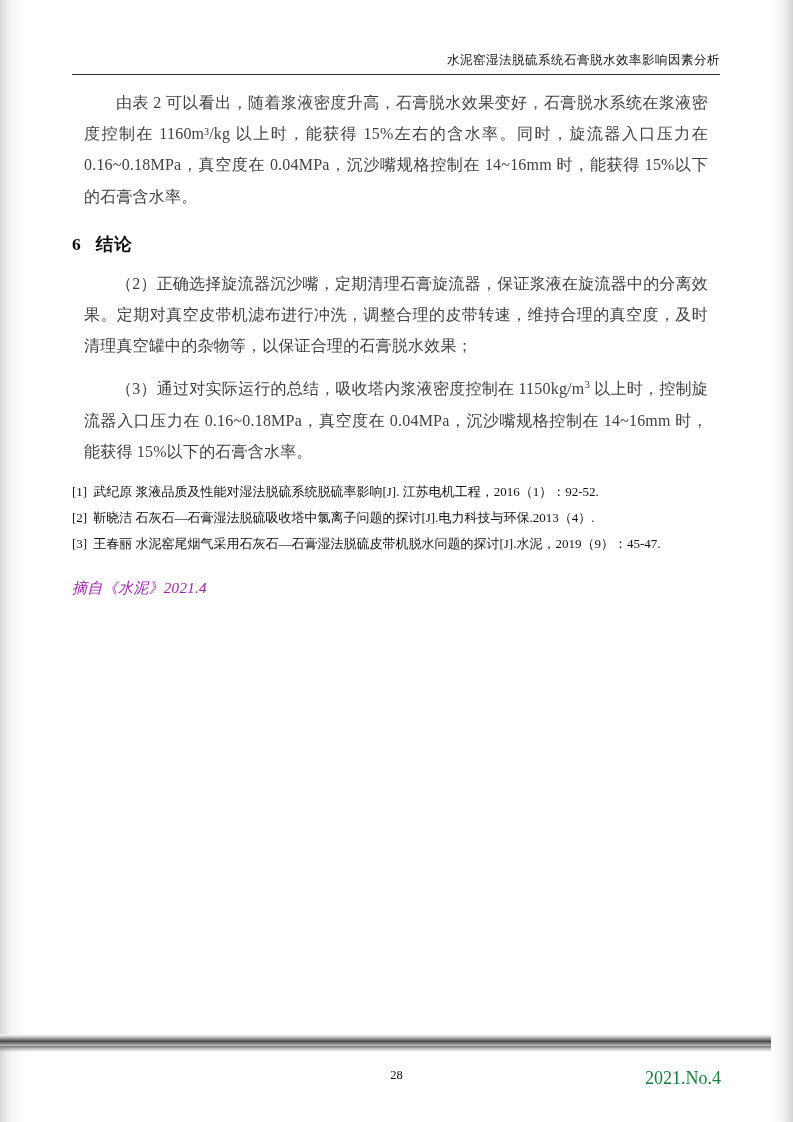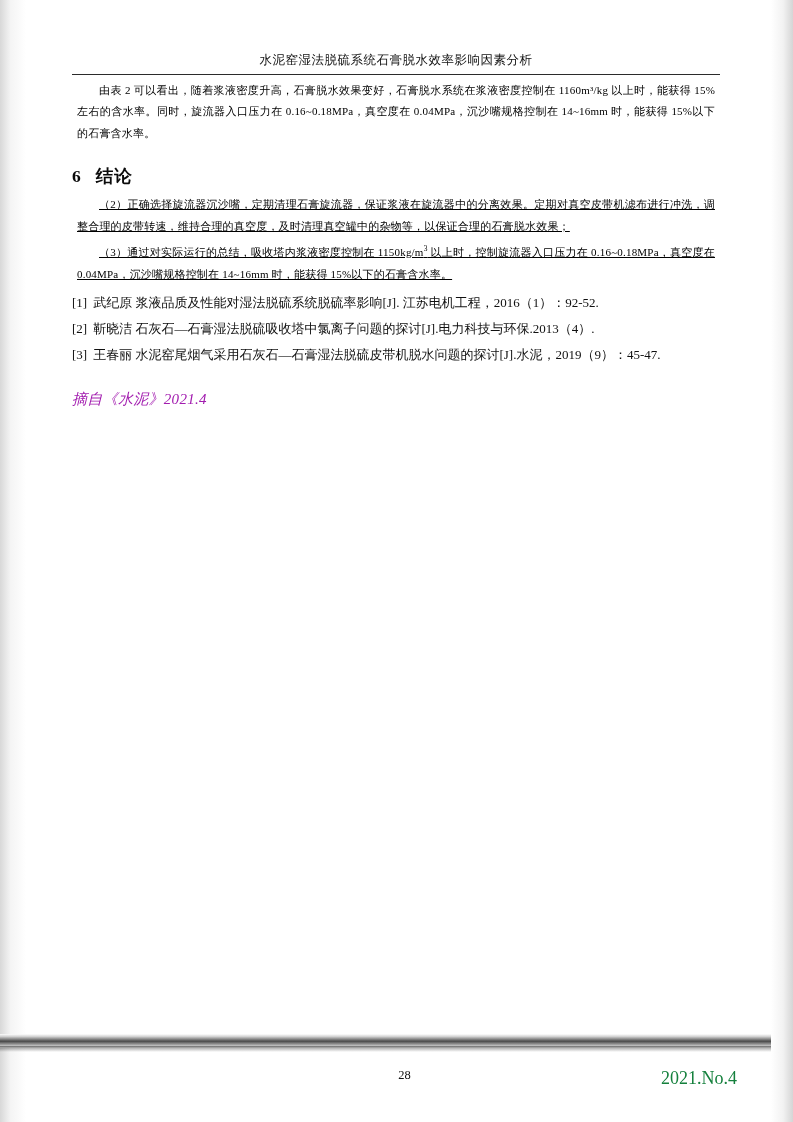--- a/index.html
+++ b/index.html
@@ -38,40 +38,40 @@
   }
 
   .content {
     position: absolute;
     left: 72px;
     top: 52px;
     width: 648px;
   }
 
   .running-head {
-    text-align: center;
+    text-align: right;
     font-size: 12.5px;
     color: #111;
     letter-spacing: 0.5px;
     padding-bottom: 5px;
     border-bottom: 1.1px solid #2b2b2b;
     font-family: "Liberation Serif", "DejaVu Serif", serif;
   }
 
   p.body-text {
-    font-size: 11px;
+    font-size: 16px;
     line-height: 1.95;
-    color: #000000;
-    margin: 5px;
+    color: #404040;
+    margin: 12px;
     text-align: justify;
     text-justify: inter-ideograph;
     text-indent: 2em;
     letter-spacing: 0.2px;
   }
-  .para-block { margin-top: 16px; text-decoration: underline; }
+  .para-block { margin-top: 16px; }
   .first-para { margin-top: 22px; }
 
   h2.section-title {
     font-size: 17.5px;
     font-weight: bold;
     color: #0b0b0b;
     margin: 20px 0 6px 0;
     letter-spacing: 1px;
   }
   h2.section-title .num { margin-right: 14px; }
@@ -121,21 +121,21 @@
     left: 0;
     right: 0;
     bottom: 70px;
     height: 6px;
     background: linear-gradient(to bottom, rgba(0,0,0,0.45), rgba(0,0,0,0.0));
   }
 
   .footer {
     position: absolute;
     left: 72px;
-    right: 56px;
+    right: 72px;
     bottom: 36px;
     height: 18px;
   }
   .footer .page-num {
     position: absolute;
     left: 50%;
     transform: translateX(-50%);
     font-size: 12.5px;
     color: #111;
   }

